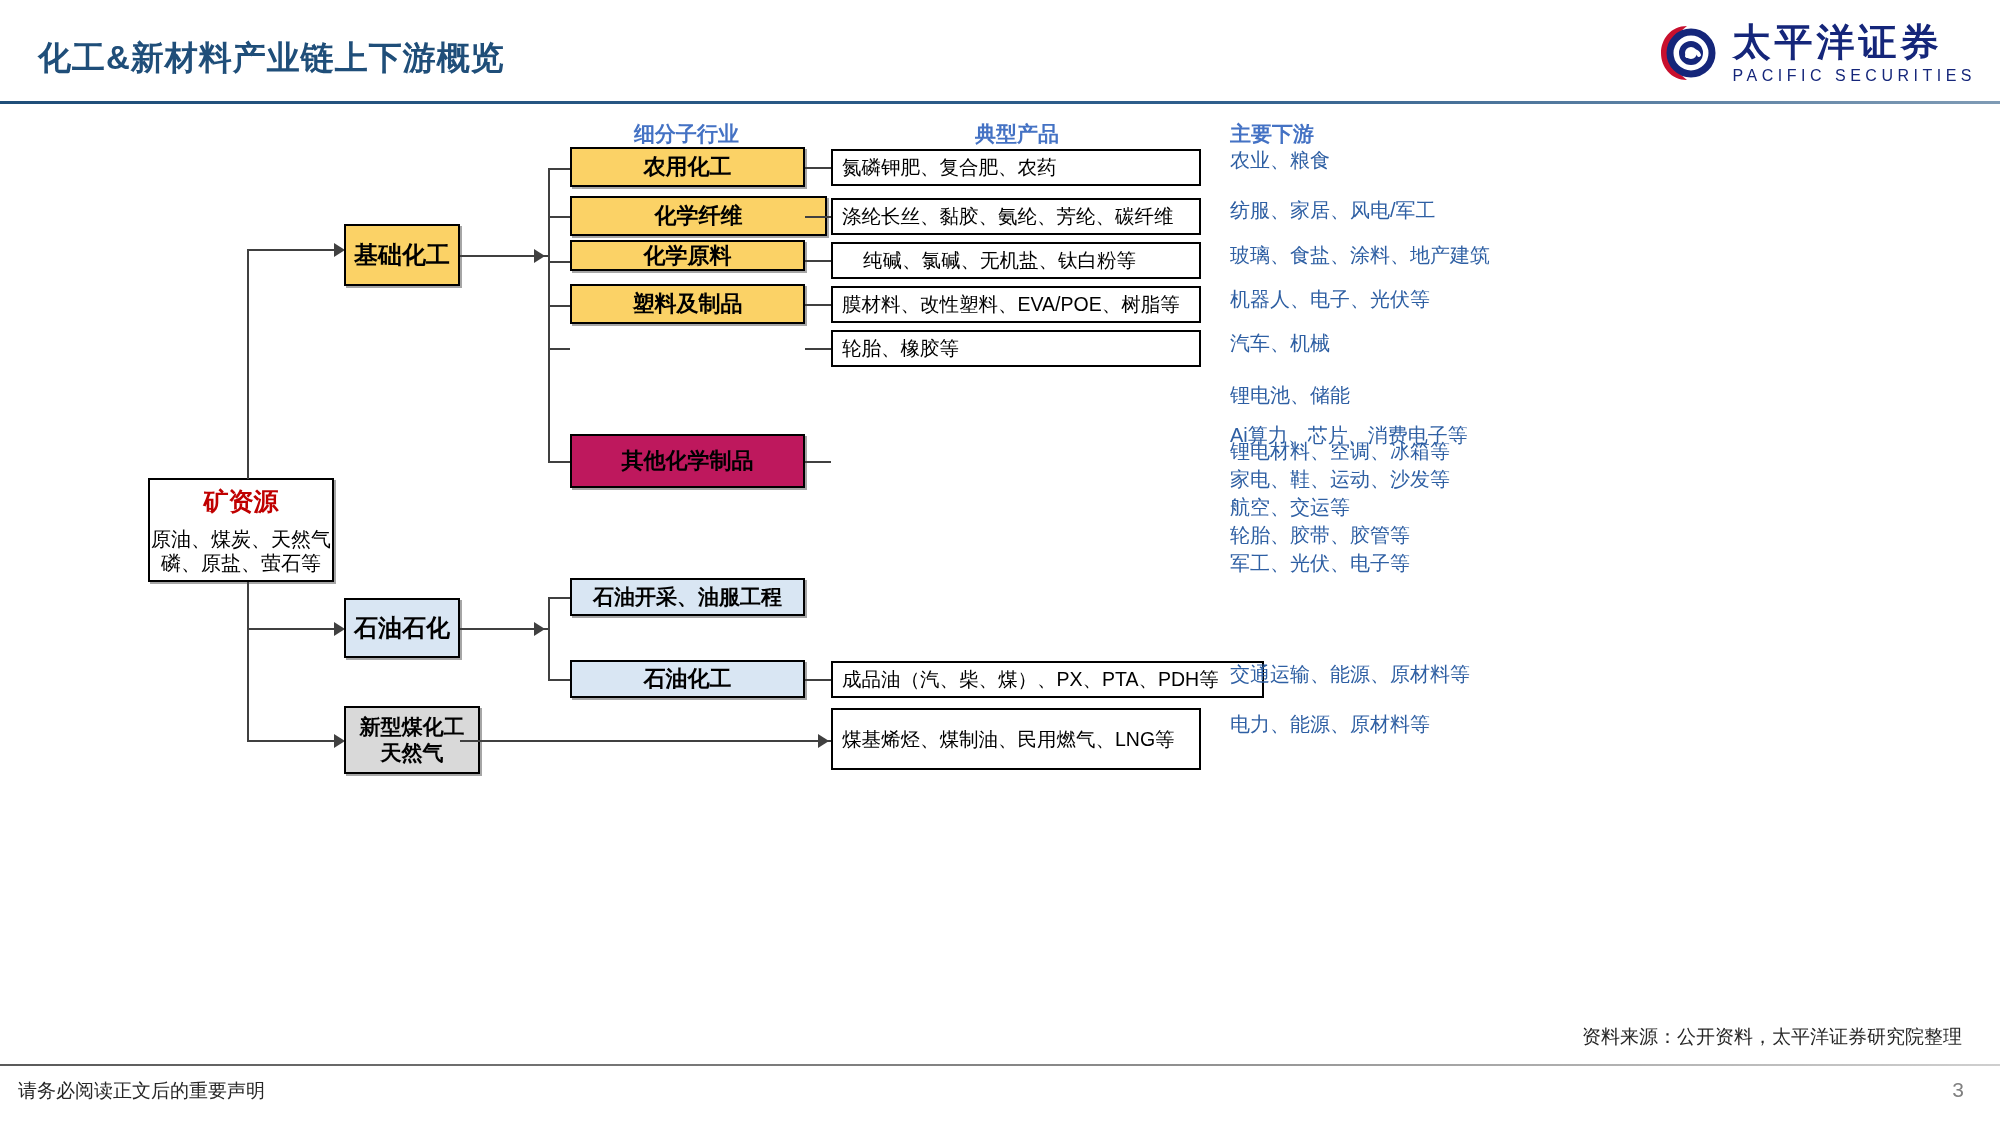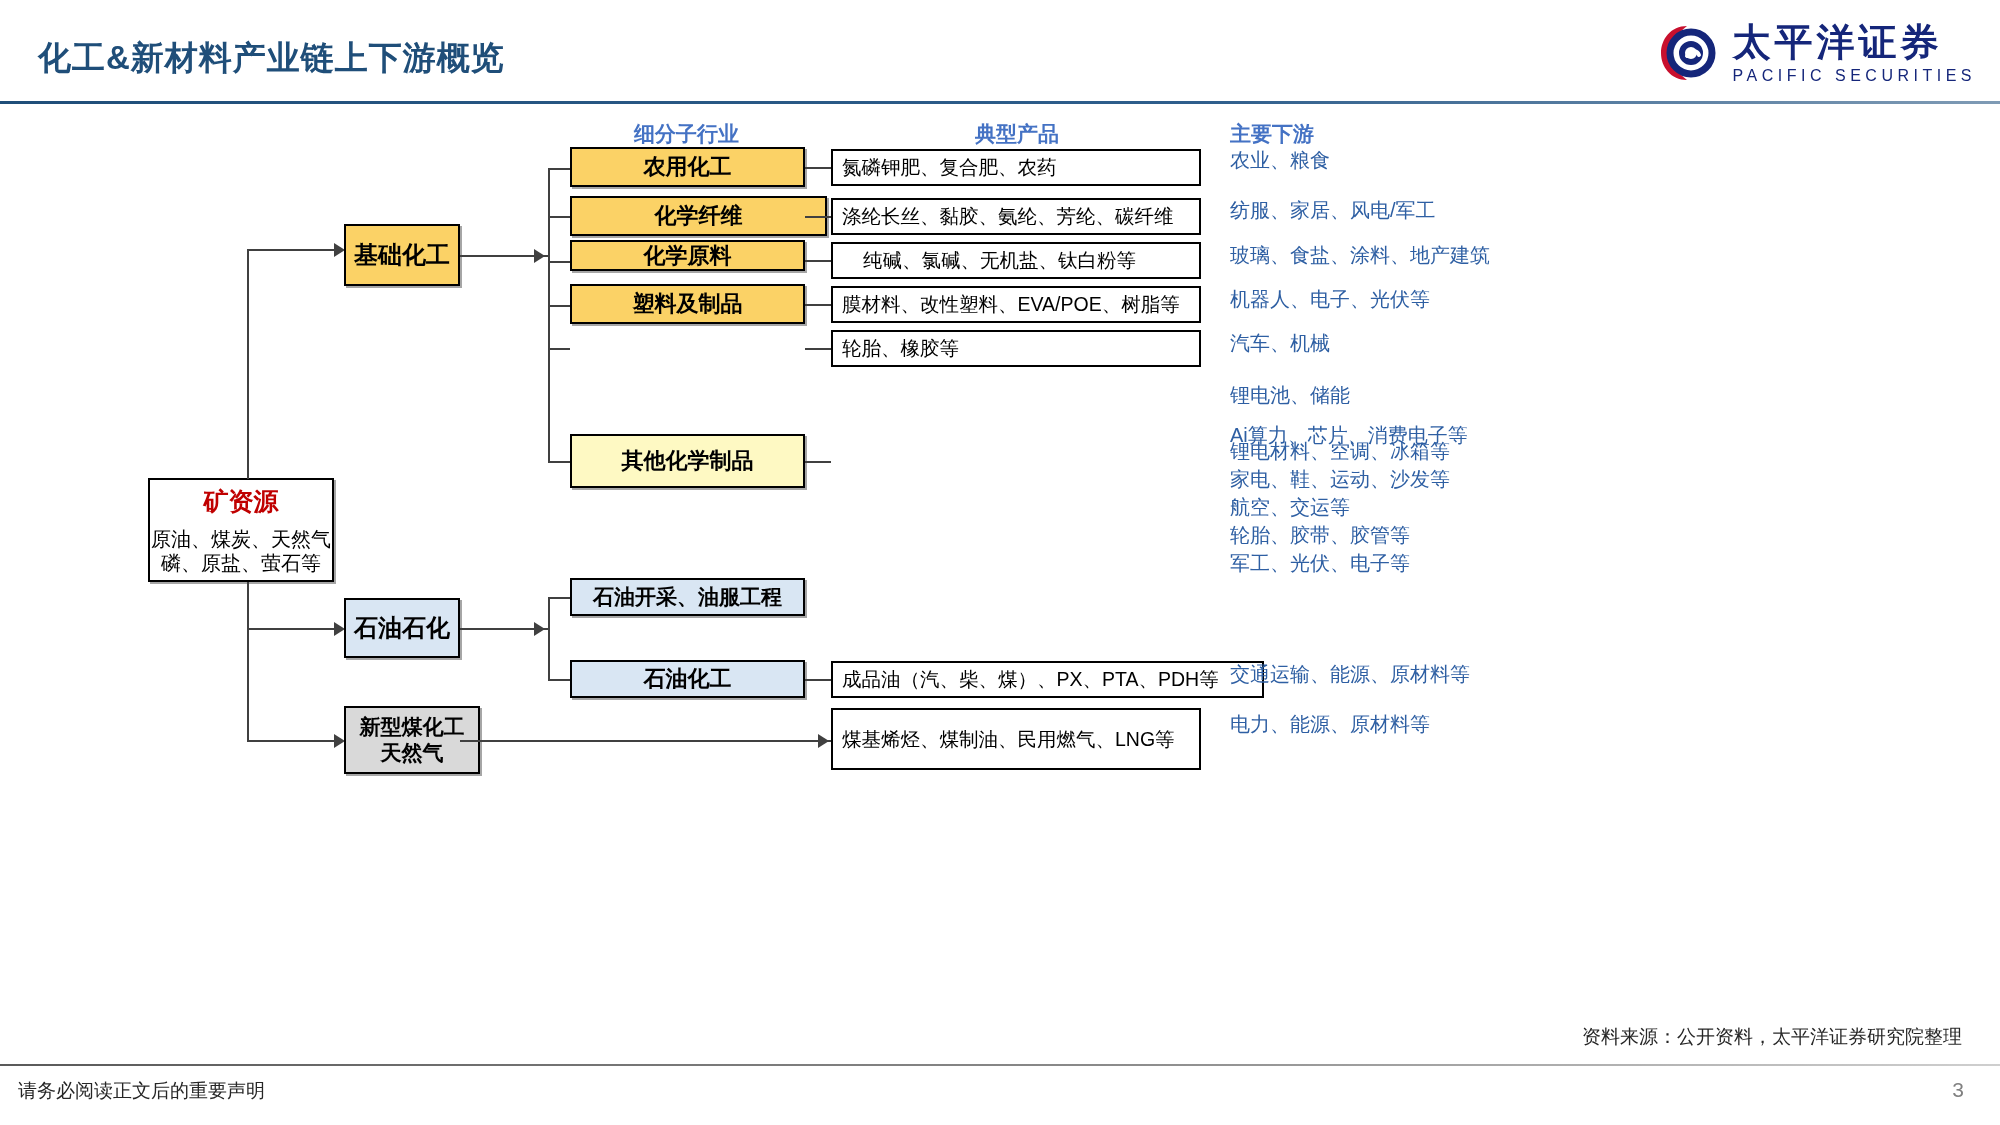--- a/index.html
+++ b/index.html
@@ -37,21 +37,21 @@
 
   
   .box{
     position:absolute;box-sizing:border-box;
     border:2px solid #000;
     display:flex;align-items:center;justify-content:center;
     text-align:center;line-height:1.25;
     box-shadow:2px 2px 0 rgba(0,0,0,0.35);
   }
   .box.amber{background:#FBD266;}
-  .box.amber-light{background:#fef9c3;}
+  .box.amber-light{background:#be185d;}
   .box.blue{background:#D9E6F3;}
   .box.grey{background:#D9D9D9;}
   .box.bold{font-weight:bold;}
   .box-plain{
     position:absolute;box-sizing:border-box;border:2px solid #000;background:#fff;
     display:flex;align-items:center;
     padding-left:9px;text-align:left;line-height:1.28;
   }
 
   .prod-list{

